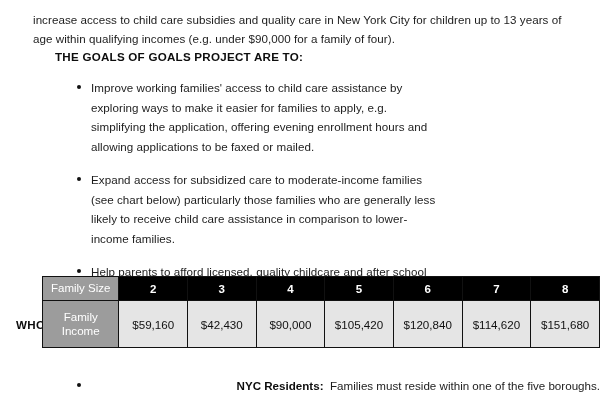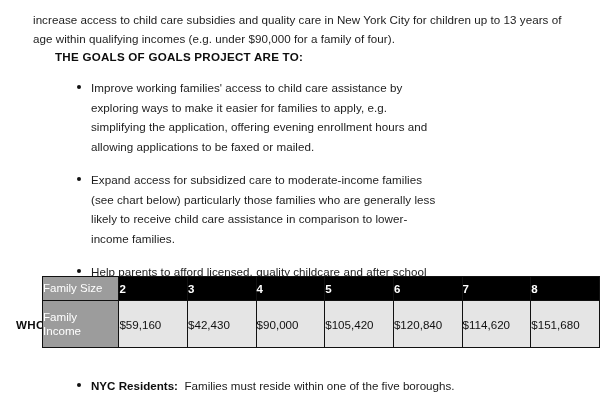--- a/index.html
+++ b/index.html
@@ -90,20 +90,21 @@
     top: 276px;
   }
   table.income-table {
     border-collapse: collapse;
     table-layout: fixed;
     font-size: 11.4px;
   }
   table.income-table td {
     border: 1.5px solid #111111;
     padding: 0;
+    text-align: center;
     vertical-align: middle;
   }
   td.rowlabel {
     background: #9c9c9c;
     color: #ffffff;
     text-align: left;
     padding-left: 7px;
     width: 76px;
     font-size: 11.3px;
     line-height: 14.5px;
@@ -143,20 +144,21 @@
     left: 0;
     top: 376px;
     width: 600px;
     font-size: 11.6px;
     line-height: 19px;
     color: #1c1c1c;
   }
   .footer-bullet .inner {
     position: relative;
     padding-left: 91px;
+    text-align: right;
   }
   .footer-bullet .dot {
     position: absolute;
     left: 77px;
     top: 7px;
     width: 4px;
     height: 4px;
     background: #111111;
     border-radius: 50%;
   }

